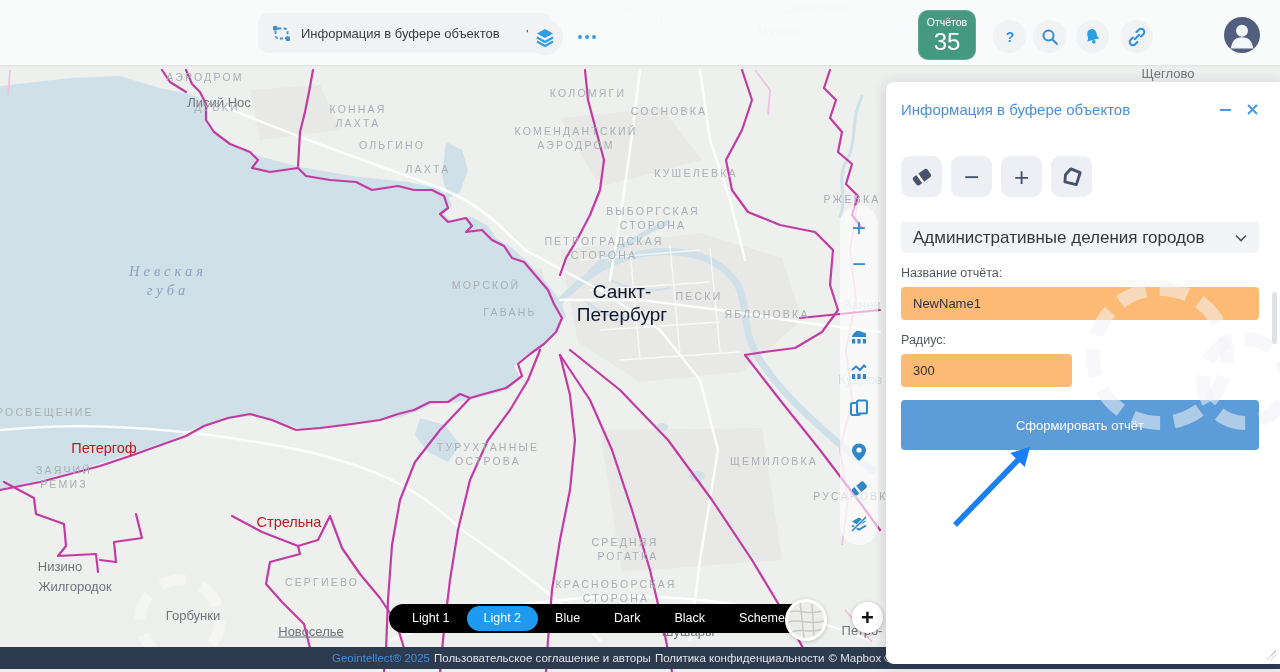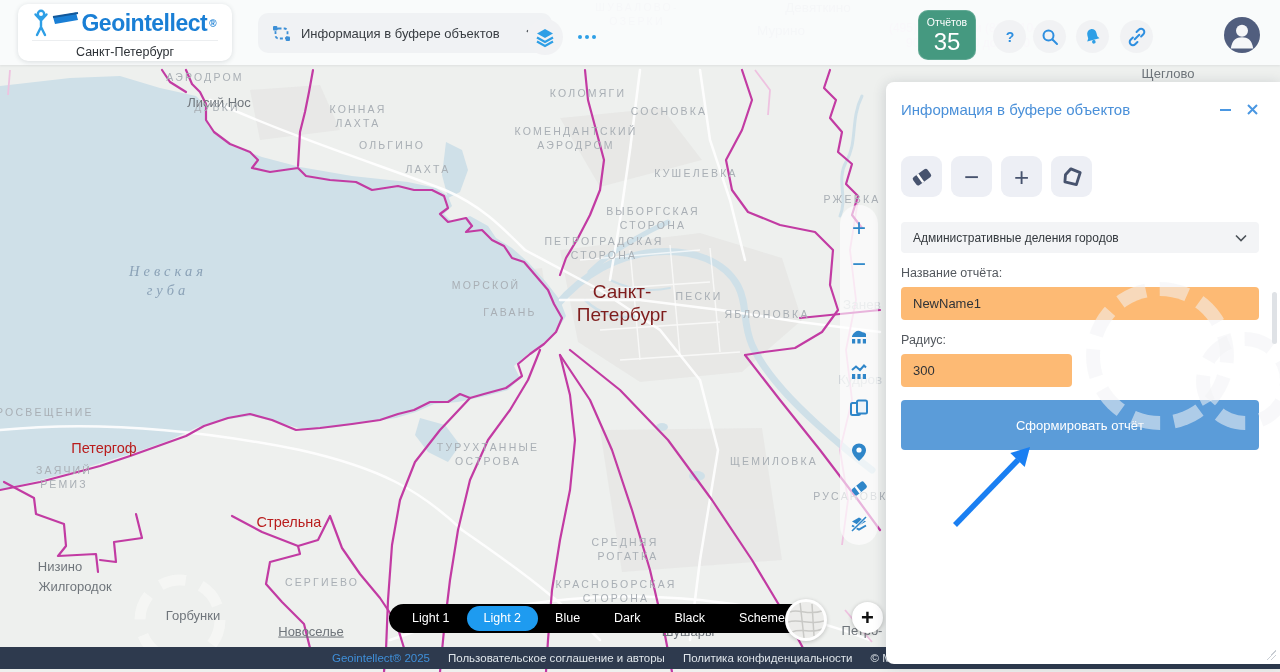--- a/index.html
+++ b/index.html
@@ -7,21 +7,21 @@
        font-family:"Liberation Sans",sans-serif;background:#eef0ee;}
 
   
   #map{position:absolute;inset:0;z-index:0;cursor:grab;}
   #map svg{display:block;}
   .map-label{position:absolute;transform:translate(-50%,-50%);white-space:pre-line;
              text-align:center;pointer-events:none;z-index:2;line-height:1.3;}
   .map-label.district{font-size:10.5px;letter-spacing:2.2px;color:#a9afb5;font-weight:500;}
   .map-label.town{font-size:13px;color:#6f757b;}
   .map-label.town-lg{font-size:14.5px;color:#b91c1c;}
-  .map-label.city{font-size:19px;color:#7f1d1d;line-height:1.2;}
+  .map-label.city{font-size:19px;color:#0f172a;line-height:1.2;}
   .map-label.water{font-style:italic;font-size:14.5px;color:#8ba2b7;letter-spacing:4px;
                    font-family:"Liberation Serif",serif;}
   .map-label.faint-lg{font-size:13.5px;color:#ccd1d5;}
   .map-label.faint-d{font-size:10.5px;letter-spacing:2.2px;color:#d3d7da;}
   .map-label.wm{font-size:12px;color:#eed6e6;}
 
   
   #header{position:absolute;left:0;top:0;width:1280px;height:65px;z-index:20;
           background:rgba(251,252,253,.88);box-shadow:0 1px 2px rgba(40,50,60,.08);}
   #logo-card{position:absolute;left:18px;top:4px;width:214px;height:57px;background:#fff;
@@ -51,21 +51,21 @@
   #panel-title-row{display:flex;align-items:flex-start;justify-content:space-between;}
   #panel-title{font-size:15px;color:#4a90d9;font-weight:500;}
   .win-btns{display:flex;gap:14px;margin-top:2px;}
   .win-btn{background:none;border:none;padding:0;cursor:pointer;display:block;}
   .tools-row{display:flex;gap:9px;margin-top:37px;}
   .tool-btn{width:41px;height:41px;background:#edeff5;border:none;border-radius:9px;cursor:pointer;
             display:flex;align-items:center;justify-content:center;color:#47536e;}
   .tool-btn.glyph{font-size:26px;font-weight:500;line-height:1;}
   .select{margin-top:25px;height:31px;background:#f3f4f6;border-radius:4px;display:flex;
           align-items:center;padding:0 12px;cursor:pointer;}
-  .select .val{font-size:12px;color:#33383d;flex:1;}
+  .select .val{font-size:17px;color:#33383d;flex:1;}
   .fld-label{font-size:12.5px;color:#53585e;margin-top:13px;}
   .fld{display:block;width:100%;box-sizing:border-box;height:33px;margin-top:7px;background:#fdba74;
        border:none;border-radius:4px;font-size:13px;color:#2f3338;padding:0 12px;
        font-family:"Liberation Sans",sans-serif;}
   .fld.short{width:171px;}
   #submit-btn{display:block;width:100%;height:50px;margin-top:13px;background:#5b9cd9;color:#fff;
               font-size:13px;border:none;border-radius:4px;cursor:pointer;
               font-family:"Liberation Sans",sans-serif;}
   .panel-wm{position:absolute;border:14px dashed #f3f4f6;border-radius:50%;opacity:.55;pointer-events:none;}
   #resize-handle{position:absolute;right:4px;bottom:4px;width:10px;height:10px;cursor:nwse-resize;
@@ -90,21 +90,21 @@
   #minimap{position:absolute;left:785px;top:599px;width:42px;height:42px;border-radius:50%;z-index:7;
            background:#ececea;border:3px solid rgba(255,255,255,.95);box-sizing:border-box;
            box-shadow:0 1px 4px rgba(0,0,0,.2);cursor:pointer;overflow:hidden;}
   #zoom-plus-fab{position:absolute;left:852px;top:602px;width:31px;height:31px;border-radius:50%;
                  background:#fff;z-index:7;border:none;box-shadow:0 1px 4px rgba(0,0,0,.25);
                  font-size:22px;font-weight:600;color:#111;cursor:pointer;line-height:29px;padding:0;}
 
   
   #footer{position:absolute;left:0;top:647px;width:1280px;height:22px;background:#2e3a4e;z-index:8;
           display:flex;align-items:center;font-size:11.5px;color:#dfe5ea;padding-left:332px;
-          box-sizing:border-box;gap:18px;white-space:nowrap;}
+          box-sizing:border-box;gap:4px;white-space:nowrap;}
   #footer .brand{color:#3f8fd9;cursor:pointer;}
   #footer .lnk{cursor:pointer;}
   #footer .attr{cursor:pointer;}
 
   
   #arrow-layer{position:absolute;inset:0;z-index:40;pointer-events:none;}
 
   
   #scrollbar{position:absolute;right:3px;top:292px;width:5px;height:52px;border-radius:3px;
              background:#dfe2e6;z-index:25;cursor:pointer;}
@@ -329,36 +329,20 @@
       <path d="M2,10 C10,6 20,14 34,9"></path>
       <path d="M0,20 C12,16 22,24 36,19"></path>
       <path d="M4,30 C14,26 24,32 34,27"></path>
       <path d="M12,0 L16,36 M24,2 L26,34"></path>
     </g>
   </svg>
 </div>
 <button id="zoom-plus-fab">+</button>
 
 <div id="header">
-  <div id="logo-card">
-    <div class="logo-row">
-      <svg width="46" height="28" viewBox="0 0 46 28">
-        <g stroke="#2e9fe6" stroke-width="2.4" fill="none" stroke-linecap="round">
-          <circle cx="8" cy="5" r="3.2" fill="#fff"></circle>
-          <path d="M8,9 L8,18 M8,11.5 L2.5,5.5 M8,11.5 L13.5,5.5 M8,18 L4,26 M8,18 L12,26"></path>
-        </g>
-        <path d="M20,8 L43,3.5 L45,11 L22,15 Z" fill="#1a7fd5"></path>
-        <line x1="20" y1="8" x2="45" y2="4" stroke="#12589a" stroke-width="2"></line>
-      </svg>
-      <span class="logo-text">Geointellect</span>
-      <sup class="logo-reg">®</sup>
-    </div>
-    <div class="logo-divider"></div>
-    <div class="logo-sub">Санкт-Петербург</div>
-  </div>
 
   <div class="hdr-pill">
     <svg width="19" height="19" viewBox="0 0 19 19">
       <rect x="3.5" y="4.5" width="12" height="10" rx="3" fill="none" stroke="#3c8fd6" stroke-width="1.8" stroke-dasharray="3 2.2"></rect>
       <rect x="1" y="2" width="4.4" height="4.4" rx="1" fill="#3c8fd6"></rect>
       <rect x="13.6" y="12.6" width="4.4" height="4.4" rx="1" fill="#3c8fd6"></rect>
     </svg>
     <span class="lbl">Информация в буфере объектов</span>
     <svg width="12" height="8" viewBox="0 0 12 8" style="margin-left:16px">
       <polyline points="1,1.5 6,6.5 11,1.5" fill="none" stroke="#4c5258" stroke-width="1.8"></polyline>

